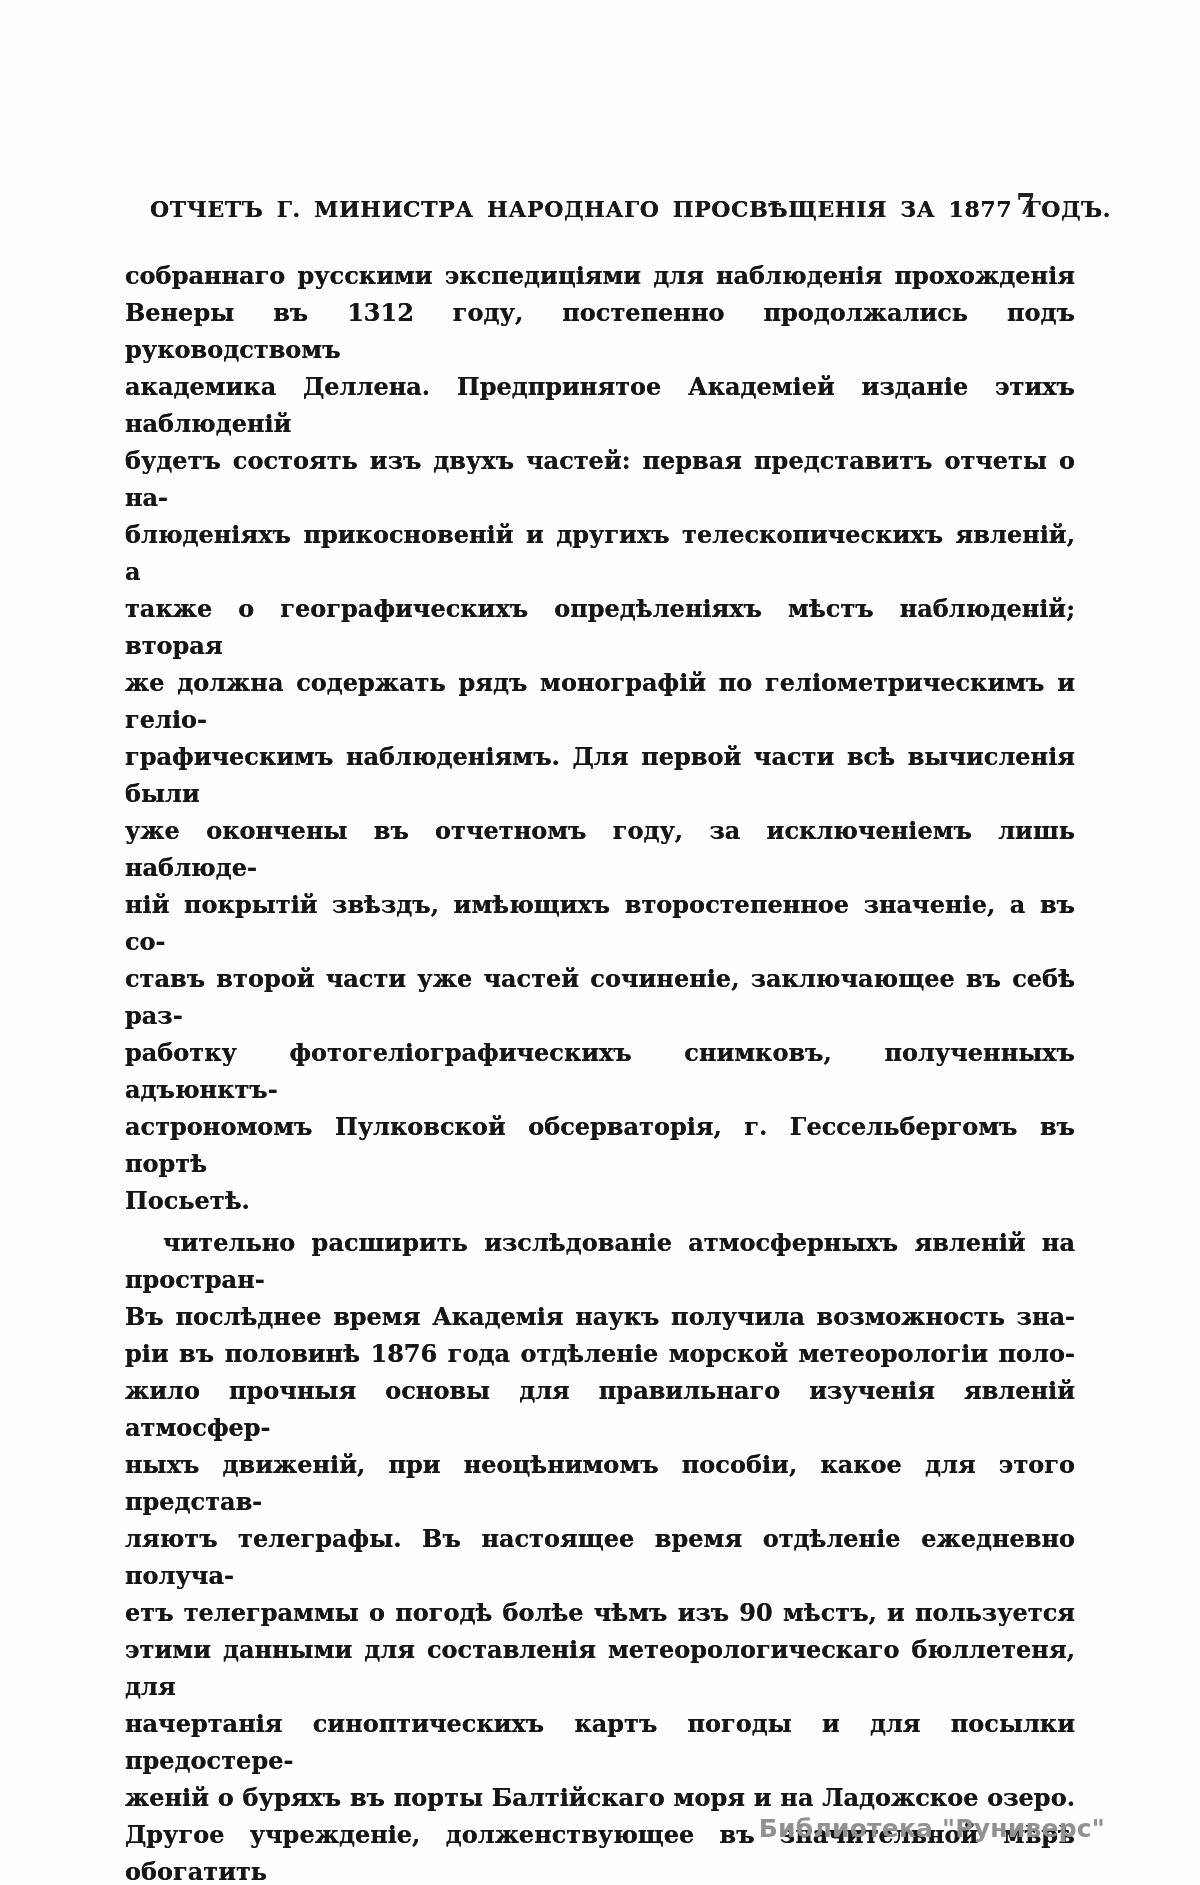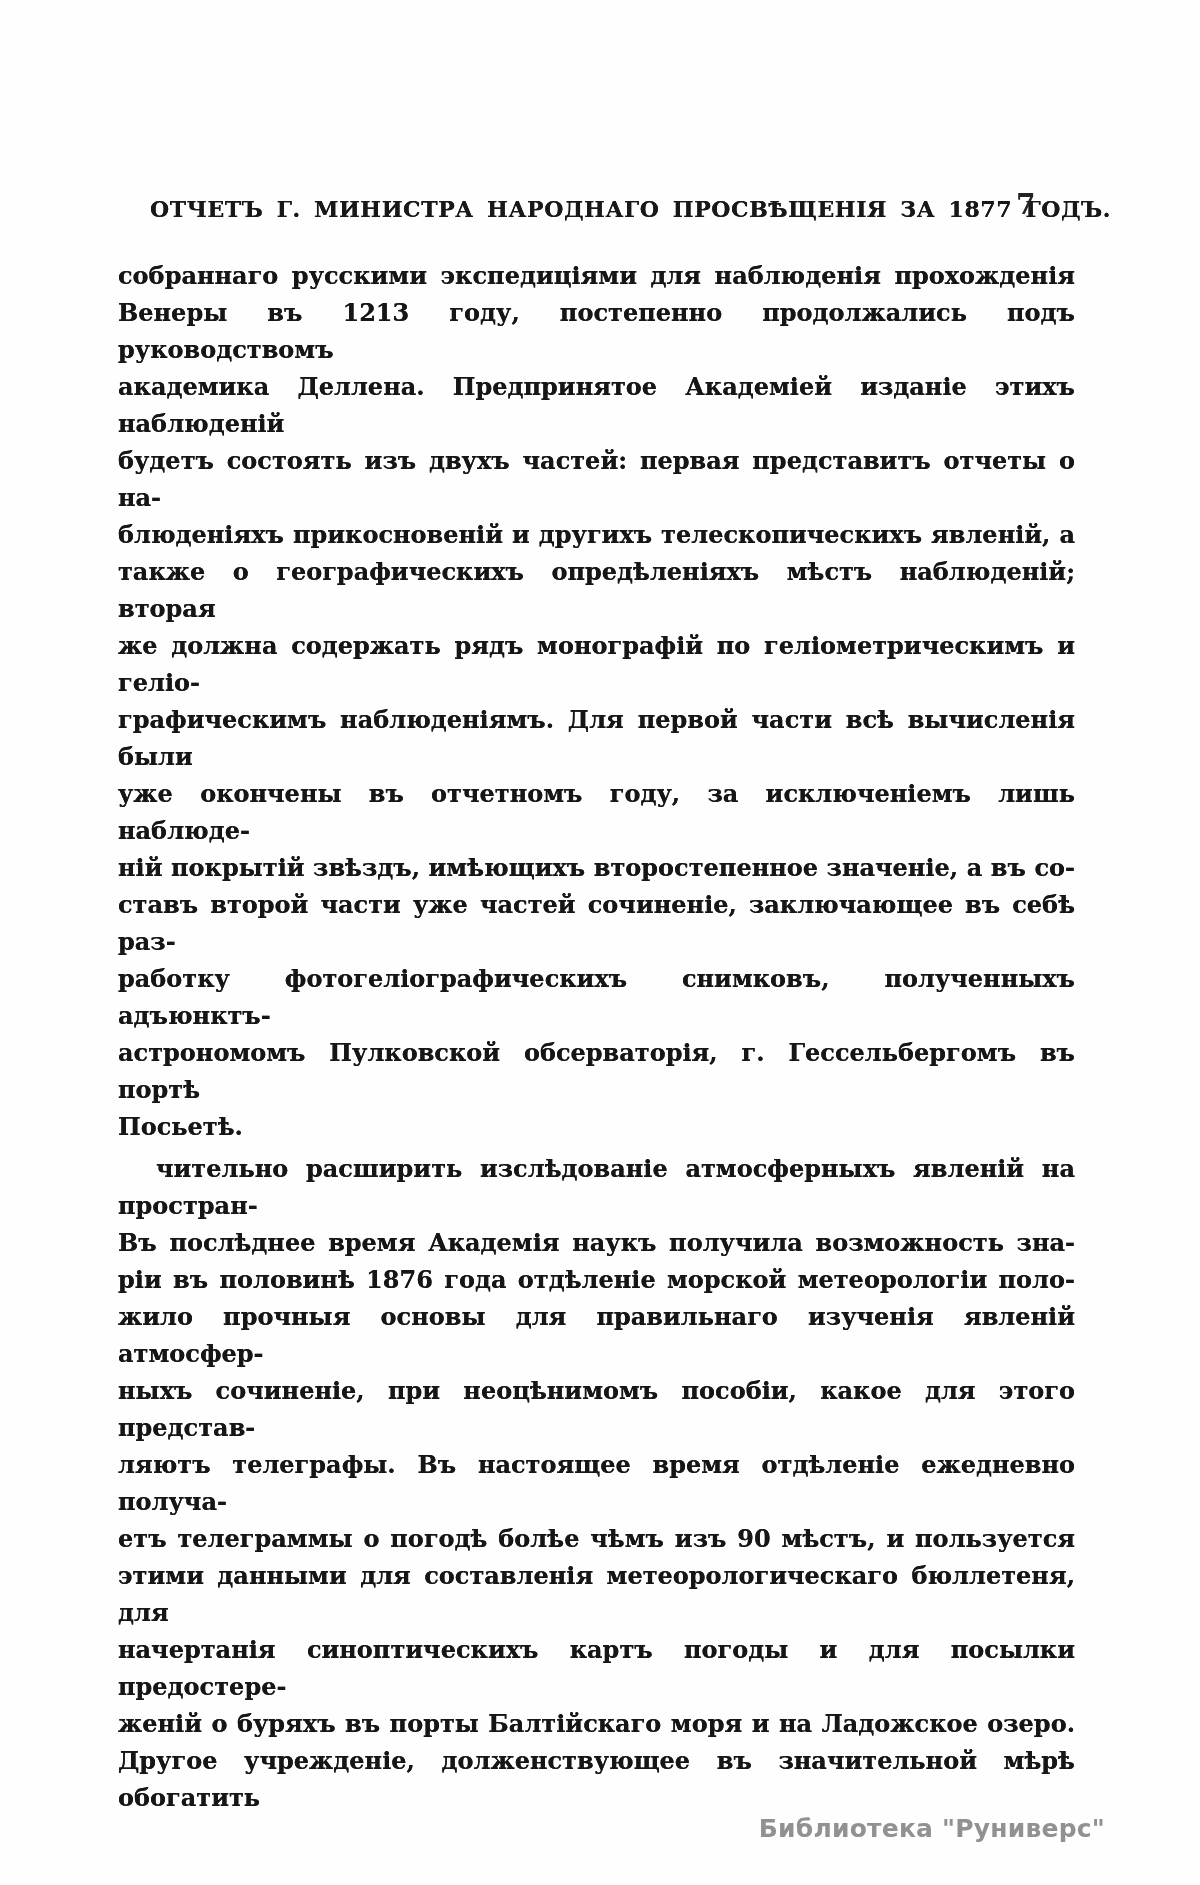--- a/index.html
+++ b/index.html
@@ -32,21 +32,21 @@
     font-size: 28px;
     font-weight: bold;
     color: #222;
   }
   .body-text {
     position: absolute;
     left: 117px;
     top: 257px;
     width: 958px;
   }
-  .para { margin: 0 0 5px 1px; }
+  .para { margin: 0 0 5px 8px; }
   .line {
     font-size: 24px;
     line-height: 37px;
     font-weight: bold;
     color: #161616;
     text-align: justify;
     text-align-last: justify;
     text-shadow: 0 0 0.5px #2a2a2a;
   }
   .line.endline { text-align-last: left; }
@@ -67,40 +67,40 @@
 
 <div class="page">
 
   <div class="running-title">ОТЧЕТЪ Г. МИНИСТРА НАРОДНАГО ПРОСВѢЩЕНІЯ ЗА 1877 ГОДЪ.</div>
 
   <div class="page-number">7</div>
 
   <div class="body-text" id="body-text">
       <div class="para">
         <div class="line">собраннаго русскими экспедиціями для наблюденія прохожденія</div>
-        <div class="line">Венеры въ 1213 году, постепенно продолжались подъ руководствомъ</div>
+        <div class="line">Венеры въ 1312 году, постепенно продолжались подъ руководствомъ</div>
         <div class="line">академика Деллена. Предпринятое Академіей изданіе этихъ наблюденій</div>
         <div class="line">будетъ состоять изъ двухъ частей: первая представитъ отчеты о на-</div>
         <div class="line">блюденіяхъ прикосновеній и другихъ телескопическихъ явленій, а</div>
         <div class="line">также о географическихъ опредѣленіяхъ мѣстъ наблюденій; вторая</div>
         <div class="line">же должна содержать рядъ монографій по геліометрическимъ и геліо-</div>
         <div class="line">графическимъ наблюденіямъ. Для первой части всѣ вычисленія были</div>
         <div class="line">уже окончены въ отчетномъ году, за исключеніемъ лишь наблюде-</div>
         <div class="line">ній покрытій звѣздъ, имѣющихъ второстепенное значеніе, а въ со-</div>
         <div class="line">ставъ второй части уже частей сочиненіе, заключающее въ себѣ раз-</div>
         <div class="line">работку фотогеліографическихъ снимковъ, полученныхъ адъюнктъ-</div>
         <div class="line">астрономомъ Пулковской обсерваторія, г. Гессельбергомъ въ портѣ</div>
         <div class="line endline">Посьетѣ.</div>
       </div>
       <div class="para indent">
         <div class="line">чительно расширить изслѣдованіе атмосферныхъ явленій на простран-</div>
         <div class="line">Въ послѣднее время Академія наукъ получила возможность зна-</div>
         <div class="line">ріи въ половинѣ 1876 года отдѣленіе морской метеорологіи поло-</div>
         <div class="line">жило прочныя основы для правильнаго изученія явленій атмосфер-</div>
-        <div class="line">ныхъ сочиненіе, при неоцѣнимомъ пособіи, какое для этого представ-</div>
+        <div class="line">ныхъ движеній, при неоцѣнимомъ пособіи, какое для этого представ-</div>
         <div class="line">ляютъ телеграфы. Въ настоящее время отдѣленіе ежедневно получа-</div>
         <div class="line">етъ телеграммы о погодѣ болѣе чѣмъ изъ 90 мѣстъ, и пользуется</div>
         <div class="line">этими данными для составленія метеорологическаго бюллетеня, для</div>
         <div class="line">начертанія синоптическихъ картъ погоды и для посылки предостере-</div>
         <div class="line">женій о буряхъ въ порты Балтійскаго моря и на Ладожское озеро.</div>
         <div class="line">Другое учрежденіе, долженствующее въ значительной мѣрѣ обогатить</div>
       </div>
     </div>
 
   <div class="watermark">Библиотека "Руниверс"</div>

